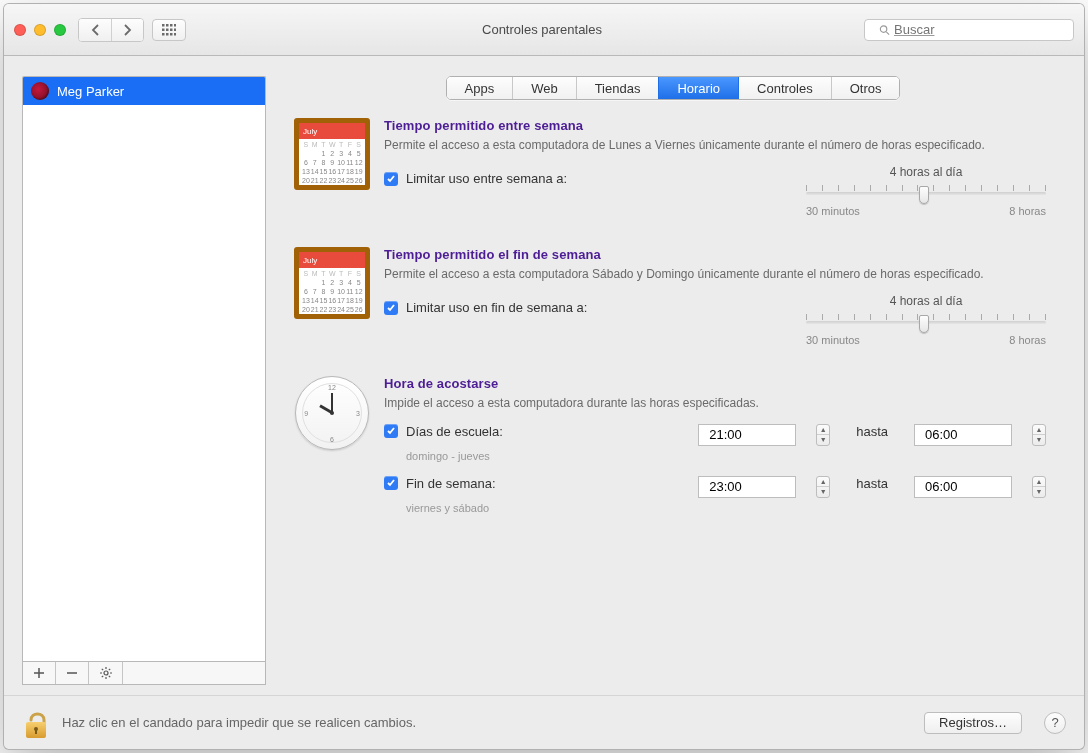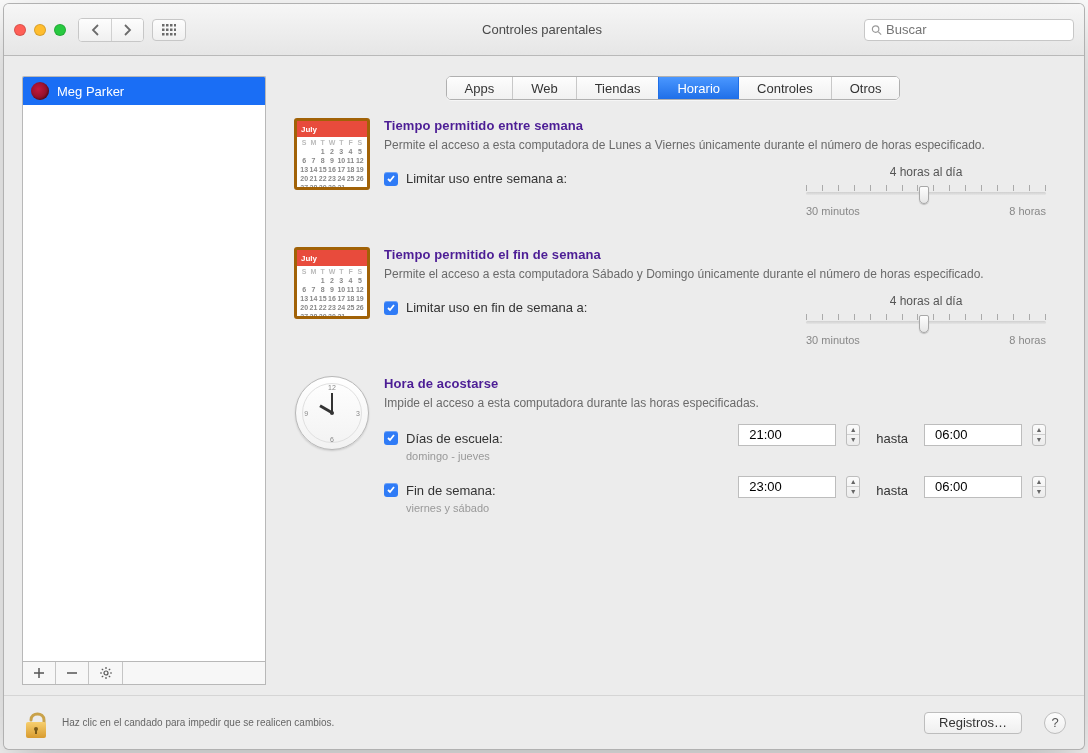--- a/index.html
+++ b/index.html
@@ -36,21 +36,21 @@
   .traffic { display: flex; gap: 8px; margin-right: 12px; }
   .tl { width: 12px; height: 12px; border-radius: 50%; border: 0.5px solid rgba(0,0,0,0.15); }
   .tl.red { background: #ff5f57; }
   .tl.yellow { background: #ffbd2e; }
   .tl.green { background: #28c940; }
   .nav-group { display: flex; border: 1px solid #c7c7c7; border-radius: 4px; overflow: hidden; background: #fff; }
   .nav-group .btn { width: 32px; height: 22px; display:flex; align-items:center; justify-content:center; color:#6b6b6b; background: linear-gradient(#fdfdfd,#f0f0f0); }
   .nav-group .btn + .btn { border-left:1px solid #d0d0d0; }
   .grid-btn { margin-left: 8px; width: 34px; height: 22px; border:1px solid #c7c7c7; border-radius:4px; background: linear-gradient(#fdfdfd,#f0f0f0); display:flex; align-items:center; justify-content:center; color:#6b6b6b;}
   .title { position:absolute; left:0; right:4px; text-align:center; font-size:13px; color:#4a4a4a; pointer-events:none;}
-  .search { margin-left:auto; width: 210px; height: 22px; border:1px solid #c7c7c7; border-radius:4px; background:#fff; display:flex; align-items:center; padding:0 6px; color:#9a9a9a;}
+  .search { margin-left:auto; width: 210px; height: 22px; border:1px solid #c7c7c7; border-radius:4px; background:#fff; display:flex; align-items:center; padding:0 14px; color:#9a9a9a;text-decoration:underline;}
   .search input { border:none; outline:none; width:100%; font-size:13px; background:transparent; color:#333;}
   .search svg { margin-right:4px; }
 
   
   .body { flex:1; display:flex; padding: 20px 18px 10px 18px; gap: 14px; }
   .sidebar-wrap { width: 244px; display:flex; flex-direction:column; }
   .userlist { flex:1; background:#fff; border:1px solid #b8b8b8; border-bottom:none; border-top-left-radius:2px; border-top-right-radius:2px; overflow:hidden;}
   .userrow { height:28px; background:#1a6ef5; color:#fff; display:flex; align-items:center; padding:0 8px; font-size:13px;}
   .rose { width:18px; height:18px; border-radius:50%; background: radial-gradient(circle at 40% 40%, #c4183c, #6d0c20); margin-right:8px; box-shadow: inset -1px -1px 2px rgba(0,0,0,0.4);}
   .sidebar-footer { height:24px; border:1px solid #b8b8b8; background:#f7f7f7; display:flex;}
@@ -77,43 +77,43 @@
   .chk svg { stroke:#fff; }
   .slider-col { width: 240px; margin-left:auto;}
   .slider-value { text-align:center; font-size:12px; color:#555; margin-bottom:4px;}
   .slider-track { position:relative; height:20px;}
   .track-line { position:absolute; top:9px; left:0; right:0; height:3px; background:linear-gradient(#cfcfcf,#e5e5e5); border-radius:2px;}
   .ticks { position:absolute; top:2px; left:0; right:0; display:flex; justify-content:space-between;}
   .tick { width:1px; height:6px; background:#aaa;}
   .thumb { position:absolute; top:3px; width:10px; height:18px; background:linear-gradient(#fdfdfd,#e6e6e6); border:1px solid #a8a8a8; border-radius:2px 2px 5px 5px; box-shadow:0 1px 1px rgba(0,0,0,0.2);}
   .slider-labels { display:flex; justify-content:space-between; font-size:11px; color:#888; margin-top:2px;}
 
-  .calendar-icon { width:92px; height:72px; border:3px solid #a16207; background:#fff; border-radius:3px; overflow:hidden; font-size:7px; color:#888;font-weight:bold;}
+  .calendar-icon { width:92px; height:72px; border:5px solid #a16207; background:#fff; border-radius:3px; overflow:hidden; font-size:7px; color:#888;}
   .calendar-icon .hdr { height:16px; background:#e84b3c; color:#fff; font-size:8px; display:flex; align-items:center; padding-left:4px;}
   .calendar-icon .grid { display:grid; grid-template-columns:repeat(7,1fr); gap:1px; padding:2px 3px;}
   .calendar-icon .grid span { text-align:center; line-height:8px;}
   .calendar-icon .dow { color:#bbb;}
 
   .clock-icon { width:74px; height:74px; border-radius:50%; background:linear-gradient(#fff,#f2f2f2); border:1px solid #b8b8b8; position:relative; box-shadow:0 1px 2px rgba(0,0,0,0.15);}
   .clock-icon::before { content:''; position:absolute; inset:6px; border-radius:50%; border:1px solid #e0e0e0;}
 
-  .time-row { display:flex; align-items:flex-end; gap: 10px; margin-bottom:4px;}
+  .time-row { display:flex; align-items:flex-start; gap: 20px; margin-bottom:4px;}
   .time-row .chk-row { margin-top:0;}
   .subtext { font-size:11px; color:#999; margin:2px 0 14px 22px;}
   .spacer { flex:1;}
   .timefield { width:98px; height:22px; border:1px solid #bdbdbd; background:#fff; padding:2px 10px; font-size:13px; display:flex; align-items:center;}
   .stepper { width:14px; height:22px; display:flex; flex-direction:column; border:1px solid #bdbdbd; border-radius:3px; background:linear-gradient(#fbfbfb,#ececec); overflow:hidden;}
   .stepper div { flex:1; display:flex; align-items:center; justify-content:center; font-size:7px; color:#666;}
   .stepper div:first-child { border-bottom:1px solid #cfcfcf;}
   .to-label { font-size:13px; color:#333; margin:0 6px;}
 
   
   .bottombar { height:54px; border-top:1px solid #d5d5d5; display:flex; align-items:center; padding:0 18px; gap:12px; background:#ececec; border-bottom-left-radius:6px; border-bottom-right-radius:6px;}
   .lock-icon { width:28px; height:34px; position:relative;}
-  .lock-msg { font-size:10px; color:#666;text-align:right;}
+  .lock-msg { font-size:13px; color:#666;text-align:right;}
   .push-btn { margin-left:auto; height:22px; padding:0 14px; border:1px solid #bdbdbd; border-radius:4px; background:linear-gradient(#fdfdfd,#efefef); font-size:13px; color:#333; display:flex; align-items:center;}
   .help-btn { width:22px; height:22px; border:1px solid #bdbdbd; border-radius:50%; background:linear-gradient(#fdfdfd,#efefef); display:flex; align-items:center; justify-content:center; font-size:13px; color:#555; margin-left:10px;}
   .clock-num { position:absolute; font-size:7px; color:#888; transform:translate(-50%,-50%);}
   .hand { position:absolute; left:50%; top:50%; background:#333; transform-origin: bottom center;}
 </style>
 </head>
 <body>
 
 <div class="window">
 

